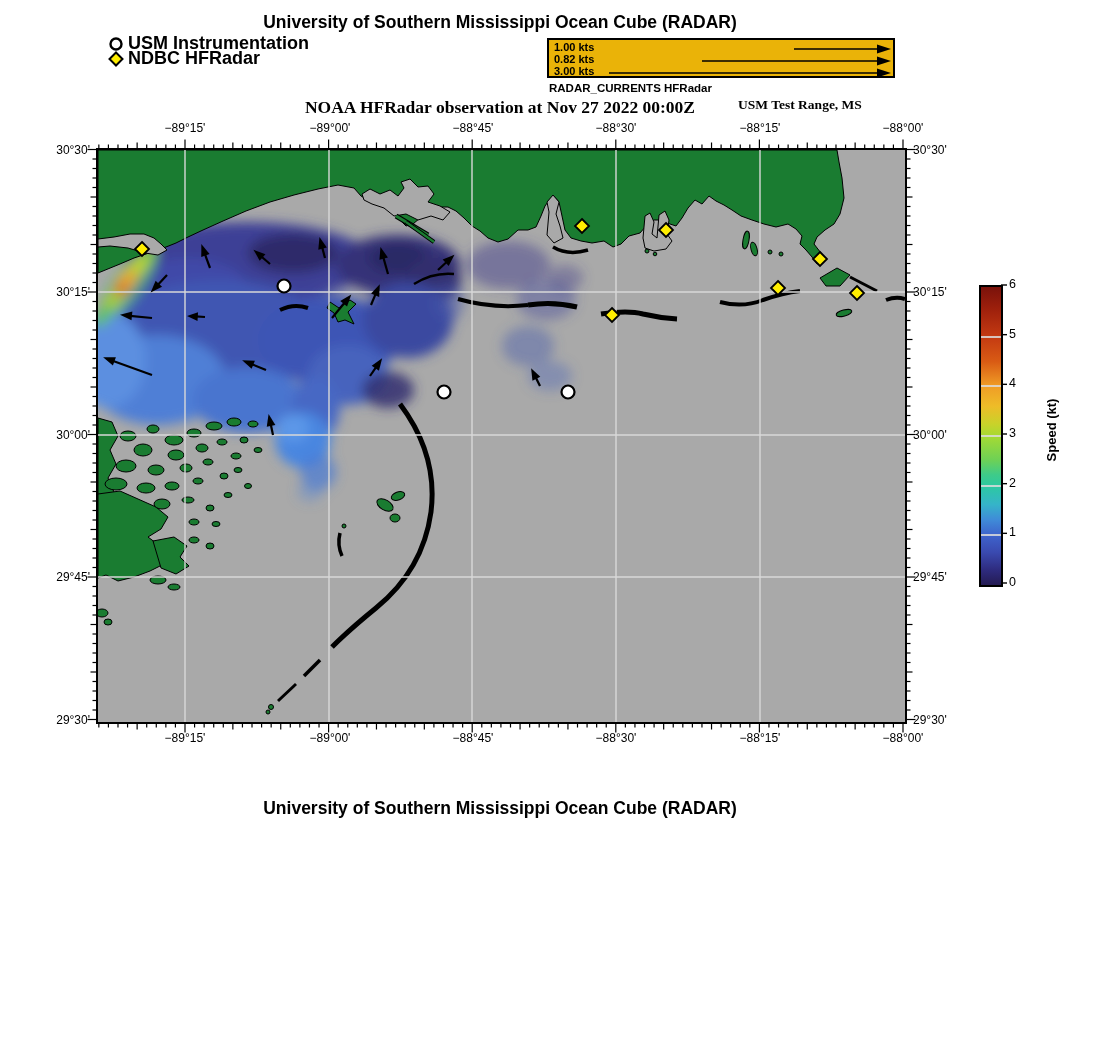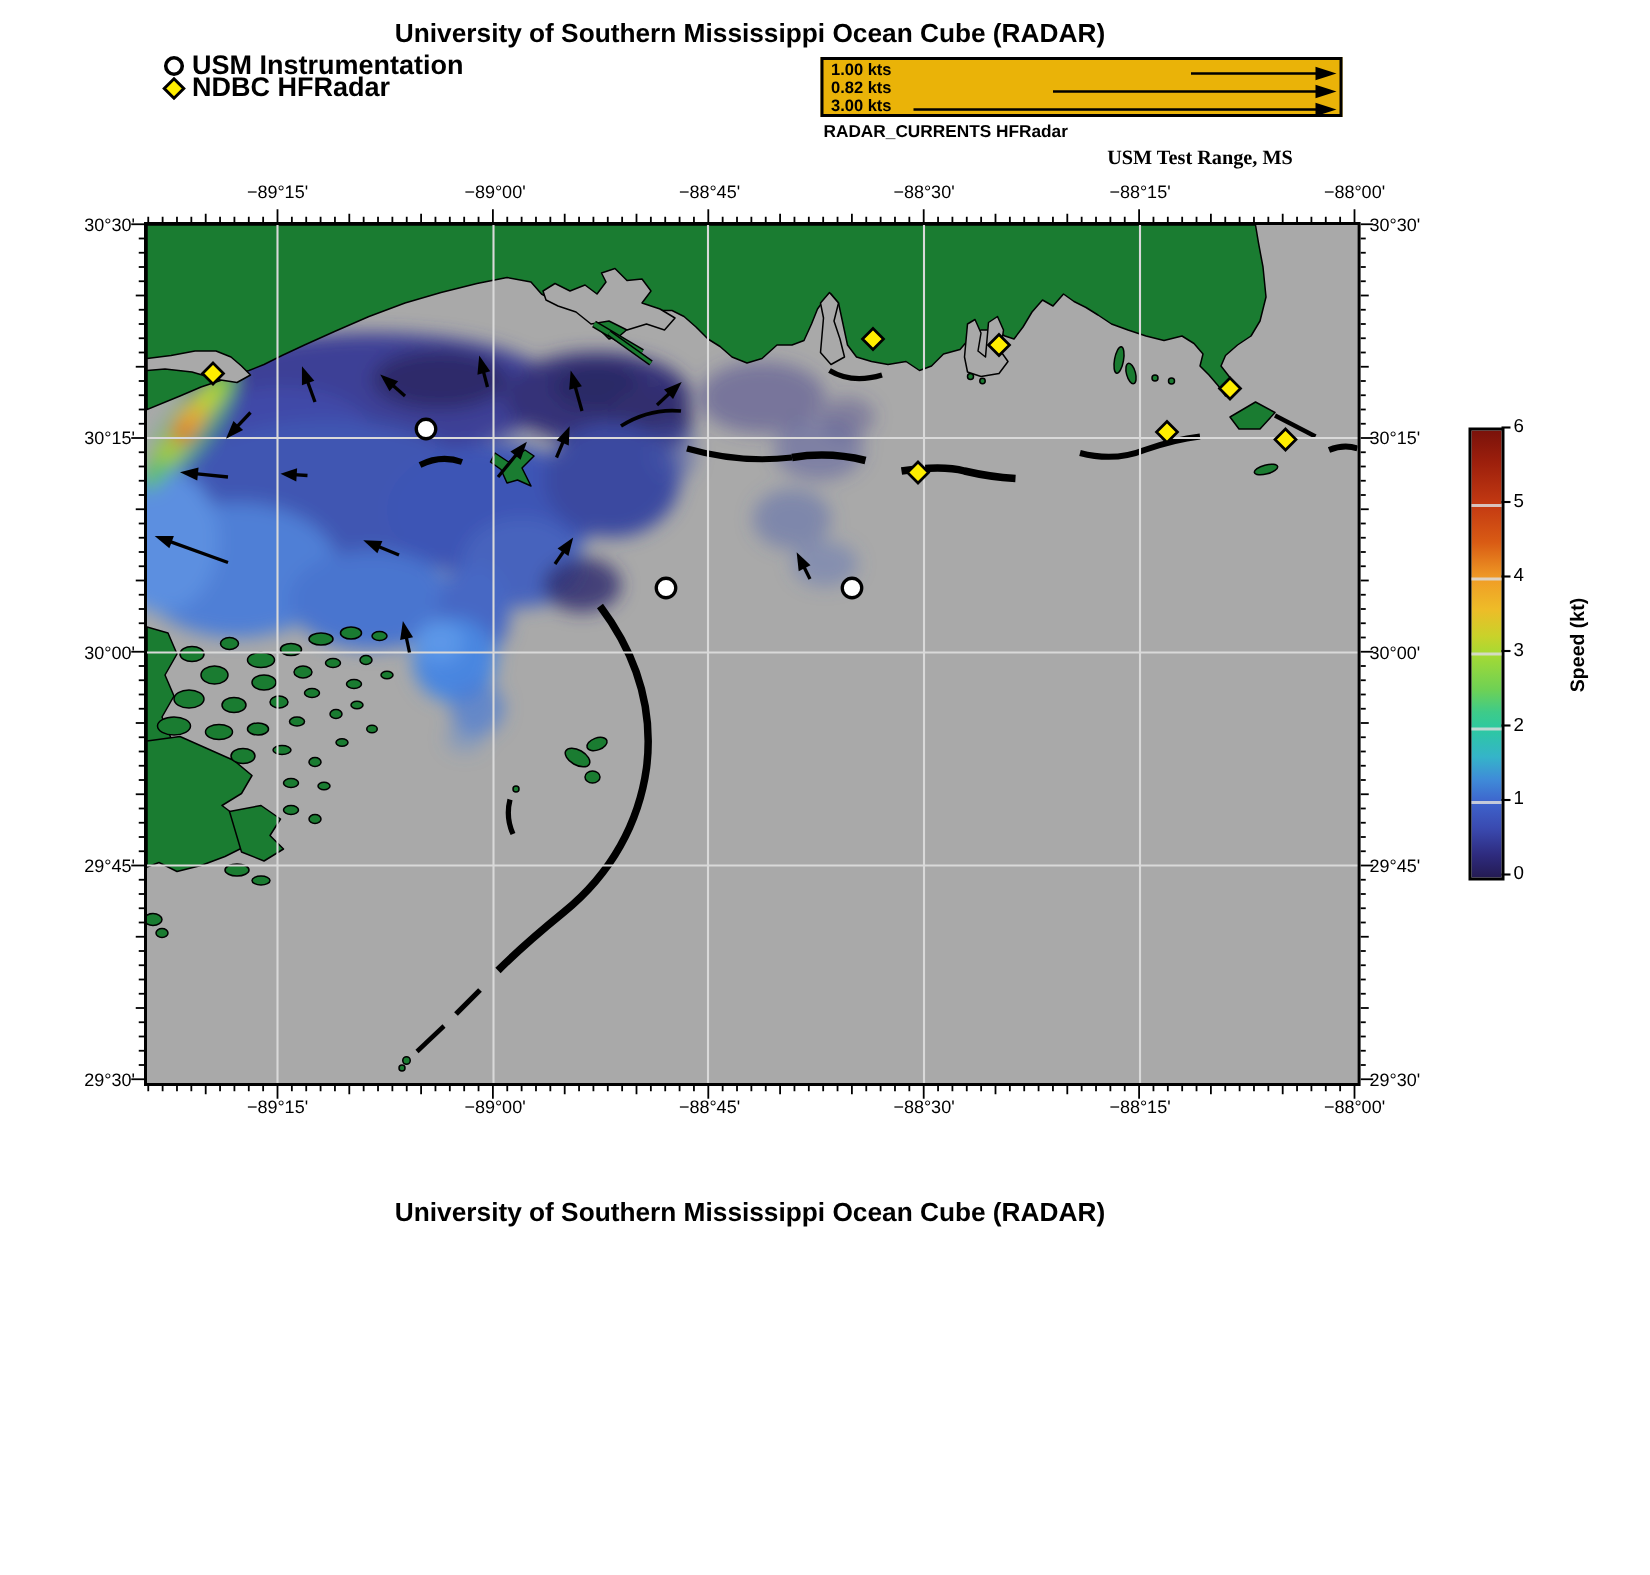--- a/index.html
+++ b/index.html
@@ -64,20 +64,21 @@
         <line x1="245" y1="9" x2="331" y2="9" stroke="#000" stroke-width="1.6"></line>
         <polygon points="342,9 328,4.5 328,13.5" fill="#000"></polygon>
         <line x1="153" y1="21" x2="331" y2="21" stroke="#000" stroke-width="1.6"></line>
         <polygon points="342,21 328,16.5 328,25.5" fill="#000"></polygon>
         <line x1="60" y1="33" x2="331" y2="33" stroke="#000" stroke-width="1.6"></line>
         <polygon points="342,33 328,28.5 328,37.5" fill="#000"></polygon>
       </svg>
   <div class="vlab" style="top: 1px;">1.00 kts</div><div class="vlab" style="top: 13px;">0.82 kts</div><div class="vlab" style="top: 25px;">3.00 kts</div></div>
   <div class="veclabel">RADAR_CURRENTS HFRadar</div>
 
+  <div class="subtitle">NOAA HFRadar observation at Nov 27 2022 00:00Z</div>
   <div class="range">USM Test Range, MS</div>
 
   <svg id="ticksvg" width="1100" height="1050" style="position:absolute;left:0;top:0;pointer-events:none;">
       <line x1="98.8403" y1="144.5" x2="98.8403" y2="148" stroke="#000" stroke-width="1.2"></line>
       <line x1="98.8403" y1="724" x2="98.8403" y2="727.5" stroke="#000" stroke-width="1.2"></line>
       <line x1="108.4136" y1="144.5" x2="108.4136" y2="148" stroke="#000" stroke-width="1.2"></line>
       <line x1="108.4136" y1="724" x2="108.4136" y2="727.5" stroke="#000" stroke-width="1.2"></line>
       <line x1="117.9869" y1="144.5" x2="117.9869" y2="148" stroke="#000" stroke-width="1.2"></line>
       <line x1="117.9869" y1="724" x2="117.9869" y2="727.5" stroke="#000" stroke-width="1.2"></line>
       <line x1="127.56020000000001" y1="144.5" x2="127.56020000000001" y2="148" stroke="#000" stroke-width="1.2"></line>

